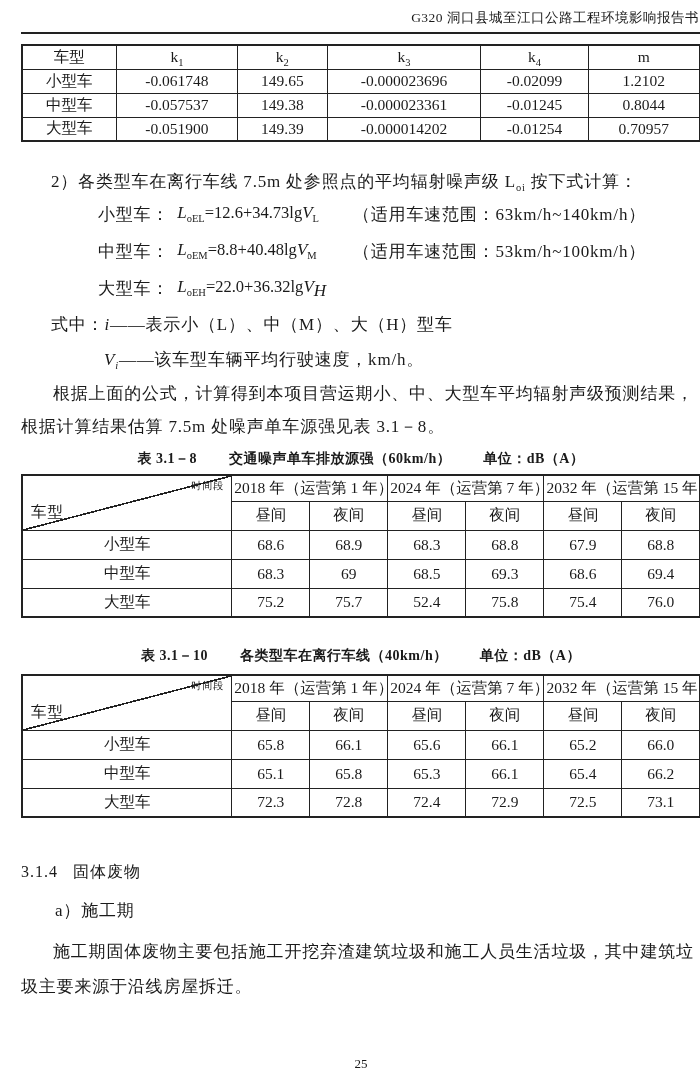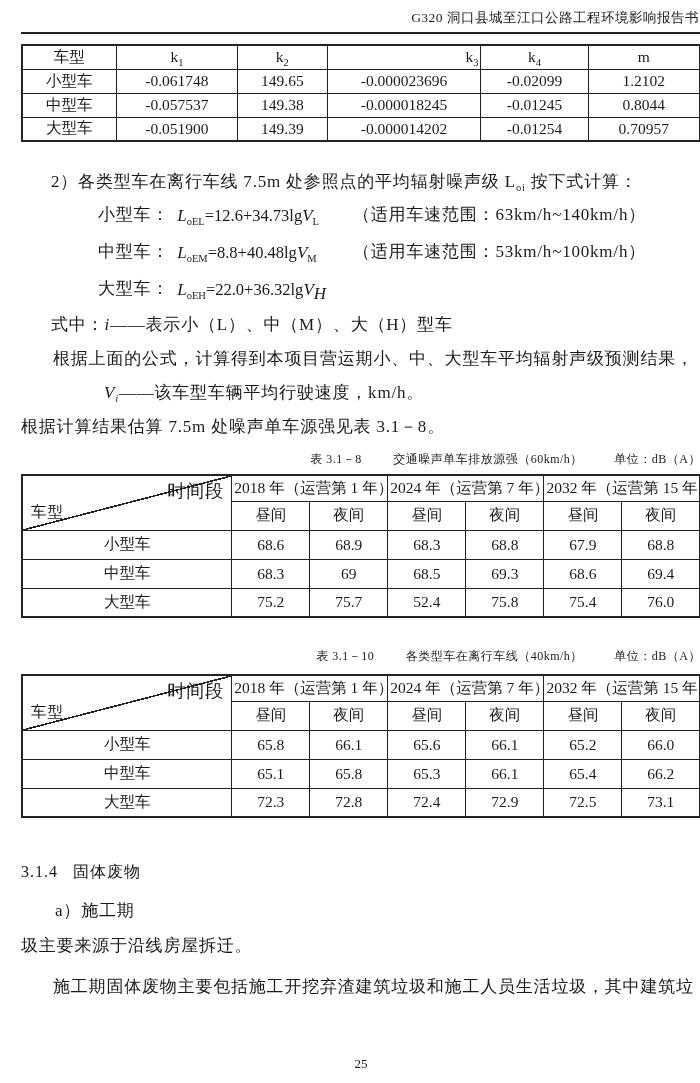--- a/index.html
+++ b/index.html
@@ -27,58 +27,58 @@
     text-align:center; vertical-align:middle;
     font-size:15.5px; padding:0 2px;
     overflow:hidden; white-space:nowrap;
   }
   sub { font-size:10.5px; line-height:0; }
 
   
   .coeff-table { margin-top:10px; }
   .coeff-table td { height:24px; }
   .coeff-table .c0 { width:13.9%; } .coeff-table .c1 { width:17.9%; }
-  .coeff-table .c2 { width:13.2%; } .coeff-table .c3 { width:22.7%;text-align:right; }
+  .coeff-table .c2 { width:13.2%; } .coeff-table .c3 { width:22.7%; }
   .coeff-table .c4 { width:15.8%; } .coeff-table .c5 { width:16.5%; }
 
   
   .t-line { font-size:17px; letter-spacing:0.8px; }
   .intro-line { margin-top:26px; height:28px; line-height:28px; padding-left:30px; }
   .formula-line { display:flex; align-items:center; height:37px; padding-left:77px; }
-  .f-left { width:255px; display:flex; align-items:flex-end; }
+  .f-left { width:255px; display:flex; align-items:flex-start; }
   .f-expr { margin-left:8px; letter-spacing:0; font-size:16.5px; }
   .f-expr i { font-size:17px; }
   .where-line1 { height:35px; line-height:35px; padding-left:30px; }
   .where-line2 { height:35px; line-height:35px; padding-left:83px; }
   .para-line { height:33px; line-height:33px; }
   .indent2 { padding-left:32px; }
 
   
   .caption {
-    text-align:right; font-weight:normal;
-    font-size:12px; letter-spacing:0.5px;
+    text-align:center; font-weight:bold;
+    font-size:14px; letter-spacing:0.5px;
     margin-top:4px; height:24px; line-height:24px;
   }
   .caption span + span { margin-left:28px; }
   .caption-2 { margin-top:26px; }
 
   
   .noise-table { margin-top:3px; }
   .noise-table td { height:29px; }
   .noise-table .hrow1 td { height:26px; }
   .noise-table .c0 { width:18.3%; }
   .noise-table .cv { width:13.6167%; }
   .corner {
     position:relative;
     background-image:linear-gradient(to bottom right,
       transparent calc(50% - 0.8px),
       #222 calc(50% - 0.8px), #222 calc(50% + 0.8px),
       transparent calc(50% + 0.8px));
   }
-  .corner-top    { position:absolute; top:3px;  right:7px; font-size:18px; letter-spacing:1px; }
+  .corner-top    { position:absolute; top:3px;  right:7px; font-size:10px; letter-spacing:1px; }
   .corner-bottom { position:absolute; bottom:7px; left:8px; font-size:15.5px; letter-spacing:1px; }
 
   
   .section-heading { margin-top:40px; height:27px; line-height:27px; font-size:16px; letter-spacing:1px; }
   .section-heading .sec-title { margin-left:15px; }
   .item-a   { margin-top:12px; height:27px; line-height:27px; padding-left:34px; }
   .bpara1   { margin-top:14px; height:27px; line-height:27px; }
   .bpara2   { margin-top:8px;  height:27px; line-height:27px; }
   .item-1   { margin-top:10px; height:27px; line-height:27px; padding-left:34px; }
 
@@ -111,21 +111,21 @@
       <td>-0.061748</td>
       <td>149.65</td>
       <td>-0.000023696</td>
       <td>-0.02099</td>
       <td>1.2102</td>
     </tr>
     <tr>
       <td>中型车</td>
       <td>-0.057537</td>
       <td>149.38</td>
-      <td>-0.000018245</td>
+      <td>-0.000023361</td>
       <td>-0.01245</td>
       <td>0.8044</td>
     </tr>
     <tr>
       <td>大型车</td>
       <td>-0.051900</td>
       <td>149.39</td>
       <td>-0.000014202</td>
       <td>-0.01254</td>
       <td>0.70957</td>
@@ -154,25 +154,25 @@
   <div class="t-line formula-line">
     <span class="f-left">
       <span class="f-vehicle">大型车：</span>
       <span class="f-expr"><i>L</i><sub>oEH</sub><span>=22.0+36.32lg</span><i>V</i><sub><i>H</i></sub></span>
     </span>
   </div>
 
   <div class="t-line where-line1">
     <span>式中：</span><i>i</i><span>——表示小（L）、中（M）、大（H）型车</span>
   </div>
-  <div class="t-line para-line indent2">根据上面的公式，计算得到本项目营运期小、中、大型车平均辐射声级预测结果，</div>
-
   <div class="t-line where-line2">
     <i>V</i><sub><i>i</i></sub><span>——该车型车辆平均行驶速度，km/h。</span>
   </div>
+
+  <div class="t-line para-line indent2">根据上面的公式，计算得到本项目营运期小、中、大型车平均辐射声级预测结果，</div>
   <div class="t-line para-line">根据计算结果估算 7.5m 处噪声单车源强见表 3.1－8。</div>
 
   <div class="caption">
     <span>表 3.1－8</span>
     <span>交通噪声单车排放源强（60km/h）</span>
     <span>单位：dB（A）</span>
   </div>
 
   <table class="noise-table">
     <tbody>
@@ -275,18 +275,18 @@
       <td>72.5</td>
       <td>73.1</td>
     </tr>
   </tbody>
     </table>
 
   <div class="section-heading">
     <span>3.1.4</span><span class="sec-title">固体废物</span>
   </div>
   <div class="t-line item-a">a）施工期</div>
+  <div class="t-line bpara1 indent2">施工期固体废物主要包括施工开挖弃渣建筑垃圾和施工人员生活垃圾，其中建筑垃</div>
   <div class="t-line bpara2">圾主要来源于沿线房屋拆迁。</div>
-  <div class="t-line bpara1 indent2">施工期固体废物主要包括施工开挖弃渣建筑垃圾和施工人员生活垃圾，其中建筑垃</div>
 
   <div class="page-number">25</div>
 
 </div>
 
 </body></html>

